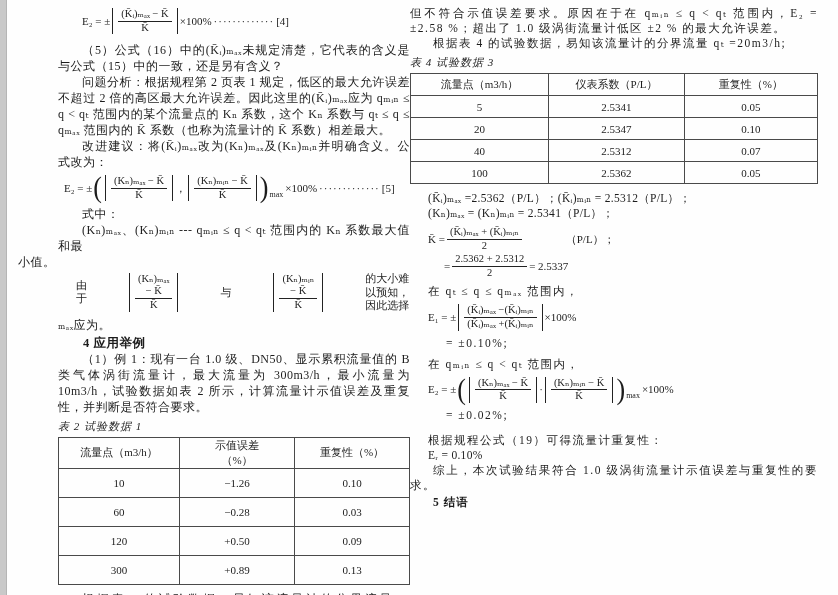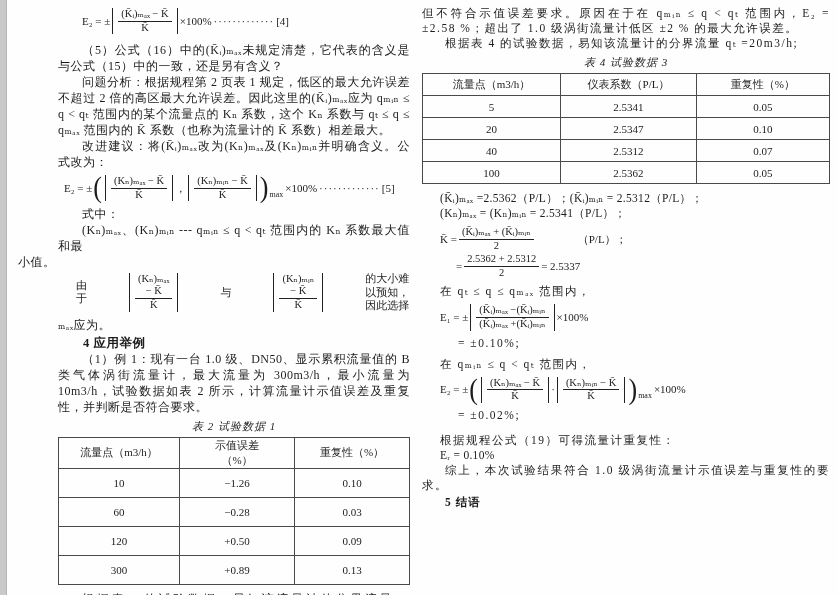--- a/index.html
+++ b/index.html
@@ -4,39 +4,39 @@
 <style>
   html,body{margin:0;padding:0;}
   body{
     width:838px;height:595px;position:relative;overflow:hidden;
     background:#fefefe;color:#1c1c1c;
     font-family:"Liberation Serif","DejaVu Serif",serif;
   }
   .page-edge{position:absolute;left:0;top:0;width:6px;height:595px;background:#c9c9c9;border-right:1px solid #b5b5b5;}
   .col{position:absolute;top:2px;}
   .col-left{left:58px;width:352px;}
-  .col-right{left:422px;width:408px;}
+  .col-right{left:410px;width:408px;}
   p{margin:0;font-size:12px;line-height:16px;text-align:justify;letter-spacing:.5px;}
   .col-right p{font-size:11.5px;line-height:15px;letter-spacing:1.5px;}
   .ind{text-indent:2em;}
   .outdent{margin-left:-40px;}
   .h{font-weight:bold;font-size:12.5px;margin-top:2px;}
   .col-right .h{letter-spacing:1px;}
   
   .formula{display:flex;align-items:center;font-size:11px;letter-spacing:0;line-height:1.2;margin:5px 0;}
   .frac{display:inline-flex;flex-direction:column;align-items:center;text-align:center;margin:0 2px;font-size:10.5px;}
   .frac .num{padding:0 3px;}
   .frac .den{border-top:1px solid #222;padding:0 3px;align-self:stretch;}
   .abs{display:inline-flex;align-items:center;border-left:1px solid #222;border-right:1px solid #222;padding:0 3px;margin:0 2px;}
   .bigp{font-size:26px;font-weight:300;line-height:1;margin:0 1px;transform:scaleY(1.15);}
   .psub{font-size:8px;align-self:flex-end;margin:0 2px 2px 0;}
   .dots{letter-spacing:1px;margin:0 2px;}
   .fres{margin-left:36px;font-size:11px;letter-spacing:.5px;}
   
-  .tcaption{font-style:italic;text-align:center;font-size:11px;margin:4px 0 3px 0;letter-spacing:1px;}
+  .tcaption{font-style:italic;font-size:11px;margin:4px 0 3px 0;letter-spacing:1px;}
   table{border-collapse:collapse;margin:0 auto;}
   td{border:1px solid #4a4a4a;text-align:center;font-size:11px;padding:0 20px;}
   .t2 td{width:110px;height:28px;}
   .t4 td{width:128px;height:21px;}
 </style>
 </head>
 <body>
 
 <div class="page-edge"></div>
 

